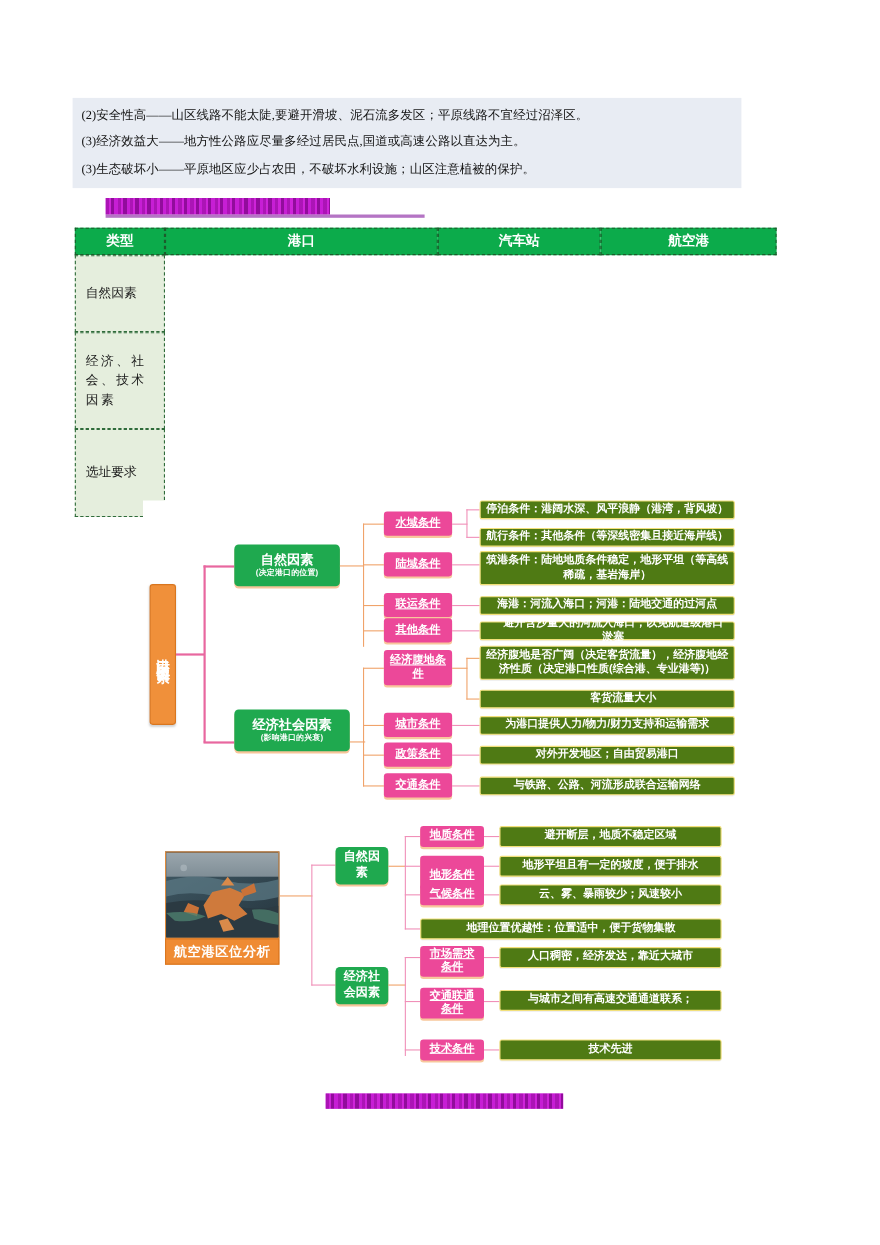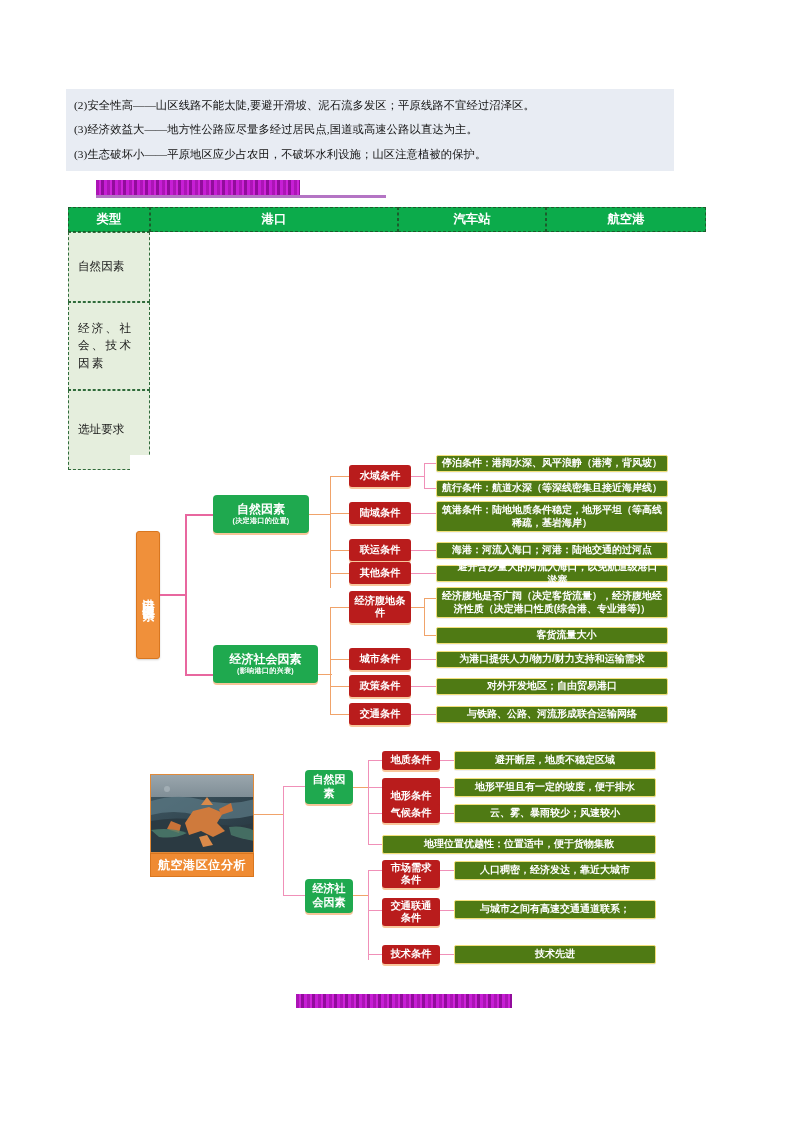--- a/index.html
+++ b/index.html
@@ -132,26 +132,27 @@
     flex-direction:column;
     padding:3px 6px;
     box-shadow:0 2px 0 #f7c59a;
   }
   .branch .sub{
     font-size:7.2px;font-weight:bold;margin-top:1px;letter-spacing:.2px;
   }
   .branch.small{font-size:11px;line-height:1.25;}
   
   .chip{
-    background:#b91c1c;
+    background:#ec4899;
     border-radius:3px;
     font-size:10.2px;
     box-shadow:0 2px 0 #f8c79c;
     padding:2px 4px;
     line-height:1.2;
+    text-decoration:underline;
   }
   
   .bar{
     background:#4f7a14;
     border:1px solid #f2e07a;
     border-radius:2px;
     font-size:10px;
     font-weight:bold;
     padding:2px 5px;
     line-height:1.22;
@@ -257,21 +258,21 @@
     <div class="ln pk" style="left:281px;top:21px;width:14px;height:1.4px;"></div>
     <div class="ln pk" style="left:294px;top:8px;width:1.4px;height:26px;"></div>
     <div class="ln pk" style="left:294px;top:8px;width:12px;height:1.4px;"></div>
     <div class="ln pk" style="left:294px;top:33px;width:12px;height:1.4px;"></div>
 
     <div class="ln pk" style="left:281px;top:58px;width:25px;height:1.4px;"></div>
     <div class="ln pk" style="left:281px;top:95px;width:25px;height:1.4px;"></div>
     <div class="ln pk" style="left:281px;top:118px;width:25px;height:1.4px;"></div>
 
     <div class="node bar" style="left:306px;top:0px;width:232px;height:17px;">停泊条件：港阔水深、风平浪静（港湾，背风坡）</div>
-    <div class="node bar" style="left:306px;top:25px;width:232px;height:17px;">航行条件：航道水深（等深线密集且接近海岸线）</div>
+    <div class="node bar" style="left:306px;top:25px;width:232px;height:17px;">航行条件：其他条件（等深线密集且接近海岸线）</div>
     <div class="node bar two" style="left:306px;top:46px;width:232px;height:31px;">筑港条件：陆地地质条件稳定，地形平坦（等高线稀疏，基岩海岸）</div>
     <div class="node bar" style="left:306px;top:87px;width:232px;height:17px;">海港：河流入海口；河港：陆地交通的过河点</div>
     <div class="node bar" style="left:306px;top:110px;width:232px;height:17px;padding-left:16px;">避开含沙量大的河流入海口，以免航道级港口淤塞</div>
 
     <div class="node branch" style="left:83px;top:190px;width:105px;height:38px;">
       <span>经济社会因素</span>
       <span class="sub">(影响港口的兴衰)</span>
     </div>
 
     <div class="ln o" style="left:188px;top:219px;width:14px;height:1.4px;"></div>

